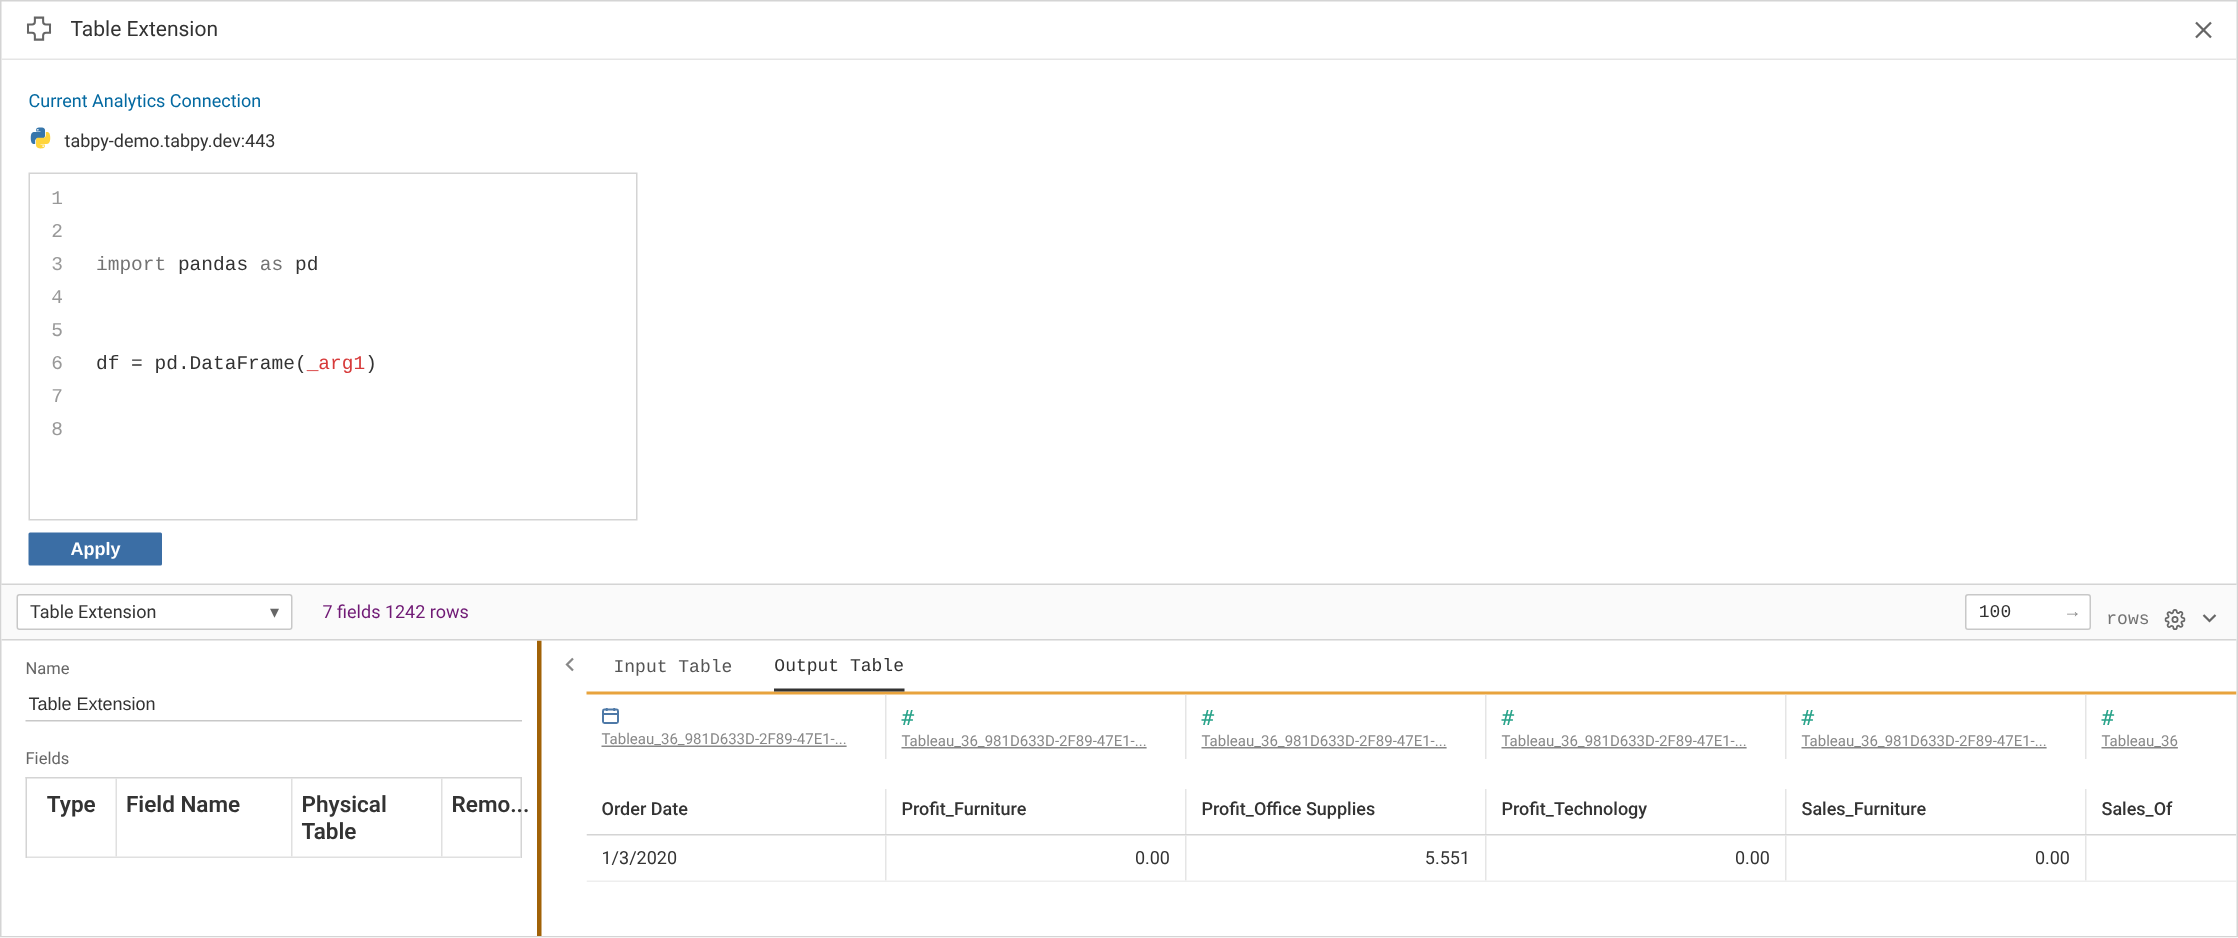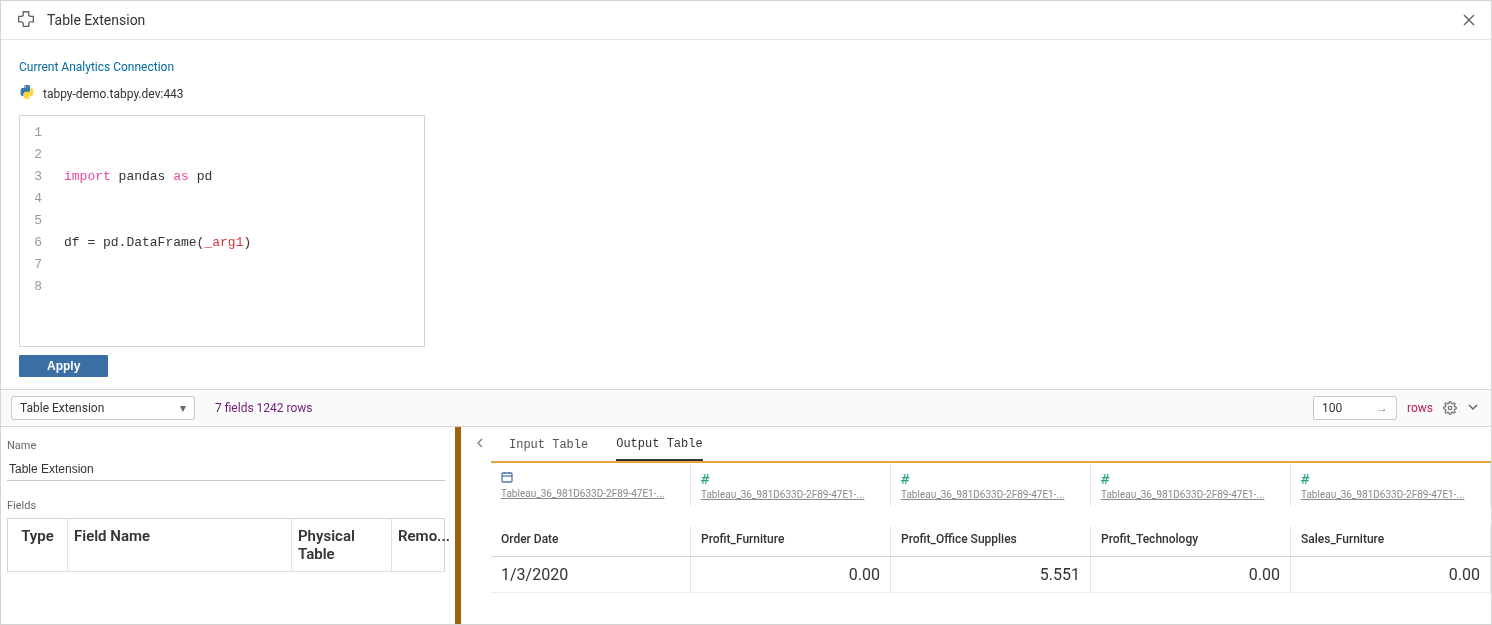--- a/index.html
+++ b/index.html
@@ -99,21 +99,21 @@
       min-width: 32px;
     }
     .gutter div { }
     .code-lines {
       padding: 6px 0 6px 12px;
       white-space: pre;
       overflow: hidden;
       flex: 1;
     }
     .code-lines .line { height: 22px; }
-    .kw { color: #ec4899; font-family: Liberation Mono, monospace; }
+    .kw { color: #737373; font-family: Liberation Mono, monospace; }
     .arg { color: #d73a3a; }
     .apply-row { display: flex; margin-top: 8px; }
     .apply-btn {
       background: #3b6ea5;
       color: #fff;
       border: none;
       padding: 4px 28px;
       font-size: 12px;
       font-weight: 600;
       cursor: pointer;
@@ -139,45 +139,46 @@
       min-width: 184px;
       justify-content: space-between;
       font-size: 12px;
       color: #333;
     }
     .dropdown .caret { color: #666; }
     .fields-summary { color: #701a75; }
     .right-controls {
       margin-left: auto;
       display: flex;
-      align-items: center;
+      align-items: flex-end;
       gap: 10px;
+      font-family: Liberation Mono, monospace;
     }
     .rows-box {
       border: 1px solid #c8c8c8;
       background: #fff;
       height: 24px;
       width: 84px;
       display: flex;
       align-items: center;
       justify-content: space-between;
       padding: 0 8px;
       border-radius: 2px;
     }
-    .rows-label { color: #be185d; }
+    .rows-label { color: #737373; }
     .gear-icon, .caret-icon { color: #666; width: 14px; height: 14px; }
     .bottom-area {
       display: flex;
       flex: 1;
       overflow: hidden;
     }
     .meta-panel {
-      width: 460px;
-      padding: 12px 10px 0 6px;
-      border-right: 6px solid #a16207;
+      width: 360px;
+      padding: 12px 10px 0 16px;
+      border-right: 3px solid #a16207;
     }
     .meta-panel .label { color: #666; font-size: 11px; margin-bottom: 6px; }
     .name-input {
       width: 100%;
       border: none;
       border-bottom: 1px solid #c8c8c8;
       padding: 4px 2px;
       font-size: 12px;
       color: #333;
       outline: none;
@@ -258,21 +259,21 @@
       border-bottom: 1px solid #d4d4d4;
     }
     .grid-header-row-2 .grid-cell {
       font-size: 12px;
       color: #333;
       font-weight: 500;
       padding-bottom: 10px;
       margin-top: 20px;
     }
     .grid-row { border-bottom: 1px solid #eee; }
-    .grid-row .grid-cell { font-size: 16px; color: #333; padding: 8px 10px; }
+    .grid-row .grid-cell { font-size: 12px; color: #333; padding: 8px 10px; }
     .grid-row .num { text-align: right; }
     .src-label { font-size: 10px; color: #888; margin-top: 2px; text-decoration: underline; }
   </style>
 </head>
 <body>
 
 <div class="window">
   <div class="titlebar">
     <span class="ext-icon">
       <svg width="22" height="22" viewBox="0 0 24 24" fill="none" stroke="#666" stroke-width="1.5">

